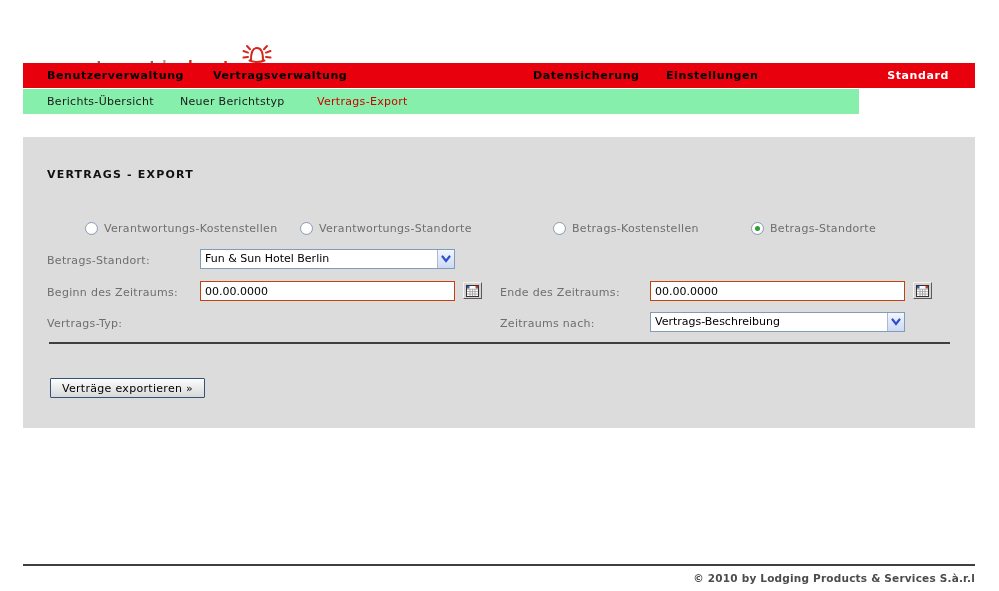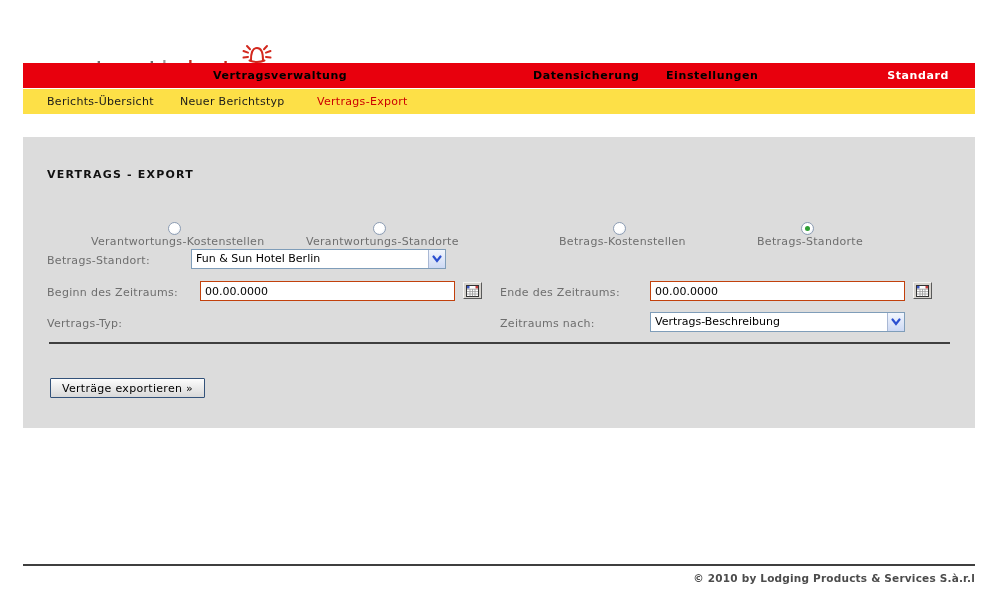--- a/index.html
+++ b/index.html
@@ -17,31 +17,31 @@
 
   
   .navbar { position:absolute; left:23px; top:63px; width:952px; height:25px; background:#e8000d; }
   .nav-item { position:absolute; top:0; height:25px; line-height:25px; font-size:11px; font-weight:bold;
               letter-spacing:0.6px; color:#000; cursor:pointer; white-space:nowrap; }
   .nav-item.active { color:#fff;margin-top:42px; }
   .nav-right { position:absolute; right:26px; top:0; height:25px; line-height:25px; font-size:11px;
                font-weight:bold; letter-spacing:0.6px; color:#fff; cursor:pointer; }
 
   
-  .subnav { position:absolute; left:23px; top:89px; width:952px; height:25px; background:#fde047; }
+  .subnav { position:absolute; left:23px; top:89px; width:836px; height:25px; background:#86efac; }
   .sub-item { position:absolute; top:0; height:25px; line-height:25px; font-size:11px; color:#1a1a1a;
               letter-spacing:0.3px; cursor:pointer; white-space:nowrap; }
   .sub-item.active { color:#cc0000; }
 
   
   .panel { position:absolute; left:23px; top:137px; width:952px; height:291px; background:#dcdcdc; }
   .panel-title { position:absolute; left:24px; top:31px; font-size:11px; font-weight:bold;
                  letter-spacing:1.2px; color:#111; }
 
-  .radio-group label.radio { position:absolute; top:85px; display:flex; align-items:center; cursor:pointer;flex-direction:column; }
+  .radio-group label.radio { position:absolute; top:85px; display:flex; align-items:center; cursor:pointer; }
   .rb { width:13px; height:13px; border:1px solid #8d9db4; border-radius:50%;
         background:radial-gradient(circle at 35% 30%, #ffffff 55%, #dfe6ee); position:relative; flex:0 0 auto; }
   .rb.checked::after { content:""; position:absolute; left:3px; top:3px; width:5px; height:5px;
         border-radius:50%; background:#2f9e33; }
   .rl { margin-left:6px; font-size:11px; color:#6e6e6e; letter-spacing:0.3px; white-space:nowrap; }
 
   .f-label { position:absolute; font-size:11px; color:#6e6e6e; letter-spacing:0.3px; white-space:nowrap; }
 
   .select { position:absolute; width:255px; height:20px; background:#fff; border:1px solid #7f9db9;
             cursor:pointer; }
@@ -89,20 +89,21 @@
         <path d="M4.5 17.5 l4.5 -0.6"></path>
         <path d="M28 6 l-3 3.2"></path>
         <path d="M31.5 11 l-4.5 1.6"></path>
         <path d="M31.5 17.5 l-4.5 -0.6"></path>
       </g>
       <circle cx="18" cy="24.5" r="1.8" fill="#d3281e"></circle>
     </svg>
   </div>
 
   <div class="navbar">
+    <span class="nav-item" style="left:24px">Benutzerverwaltung</span>
     <span class="nav-item" style="left:190px">Vertragsverwaltung</span>
     <span class="nav-item active" style="left:355px">Reportverwaltung</span>
     <span class="nav-item" style="left:510px">Datensicherung</span>
     <span class="nav-item" style="left:643px">Einstellungen</span>
     <span class="nav-right">Standard</span>
   </div>
 
   <div class="subnav">
     <span class="sub-item" style="left:24px">Berichts-Übersicht</span>
     <span class="sub-item" style="left:157px">Neuer Berichtstyp</span>
@@ -125,21 +126,21 @@
         <span class="rb"></span>
         <span class="rl">Betrags-Kostenstellen</span>
       </label>
       <label class="radio" style="left:728px">
         <span class="rb checked"></span>
         <span class="rl">Betrags-Standorte</span>
       </label>
     </div>
 
     <span class="f-label" style="left:24px; top:117px">Betrags-Standort:</span>
-    <div class="select" style="left:168px; top:112px">
+    <div class="select" style="left:177px; top:112px">
       <span class="select-text">Fun &amp; Sun Hotel Berlin</span>
       <span class="select-btn">
         <svg width="10" height="8" viewBox="0 0 10 8">
             <path d="M1.5 1.5 L5 6 L8.5 1.5" stroke="#2b4fd0" stroke-width="2.2" fill="none" stroke-linecap="round"></path>
           </svg>
       </span>
     </div>
 
     <span class="f-label" style="left:24px; top:149px">Beginn des Zeitraums:</span>
     <input class="text-input" style="left: 177px; top: 144px;" value="00.00.0000">

